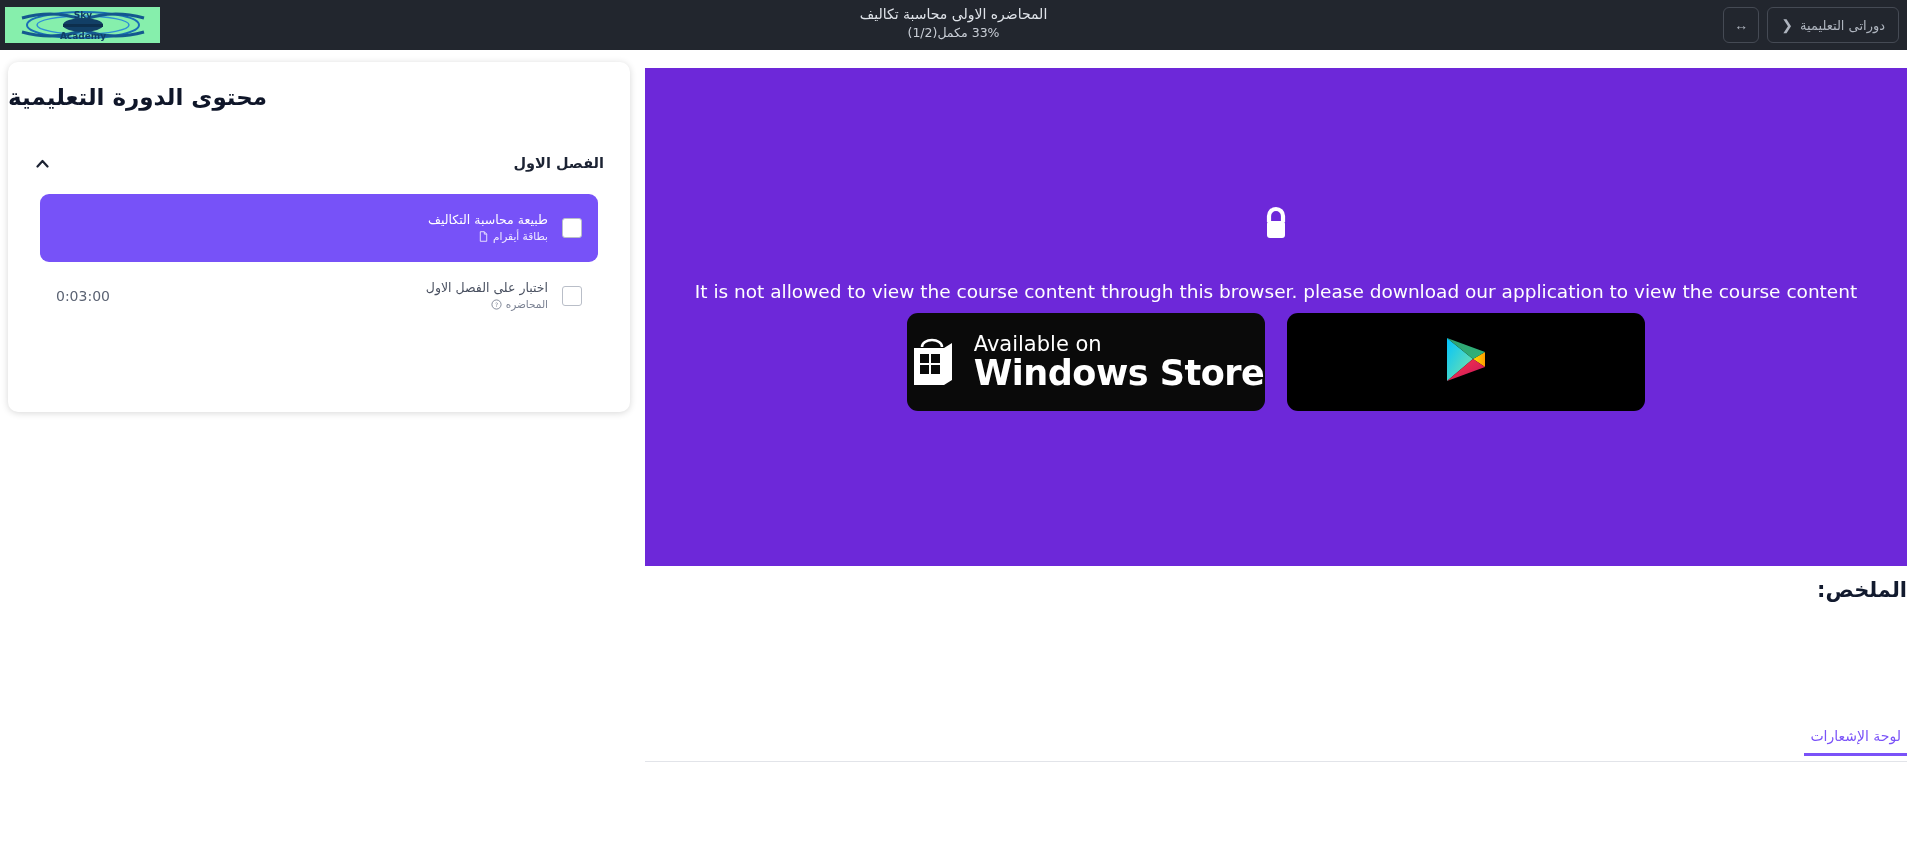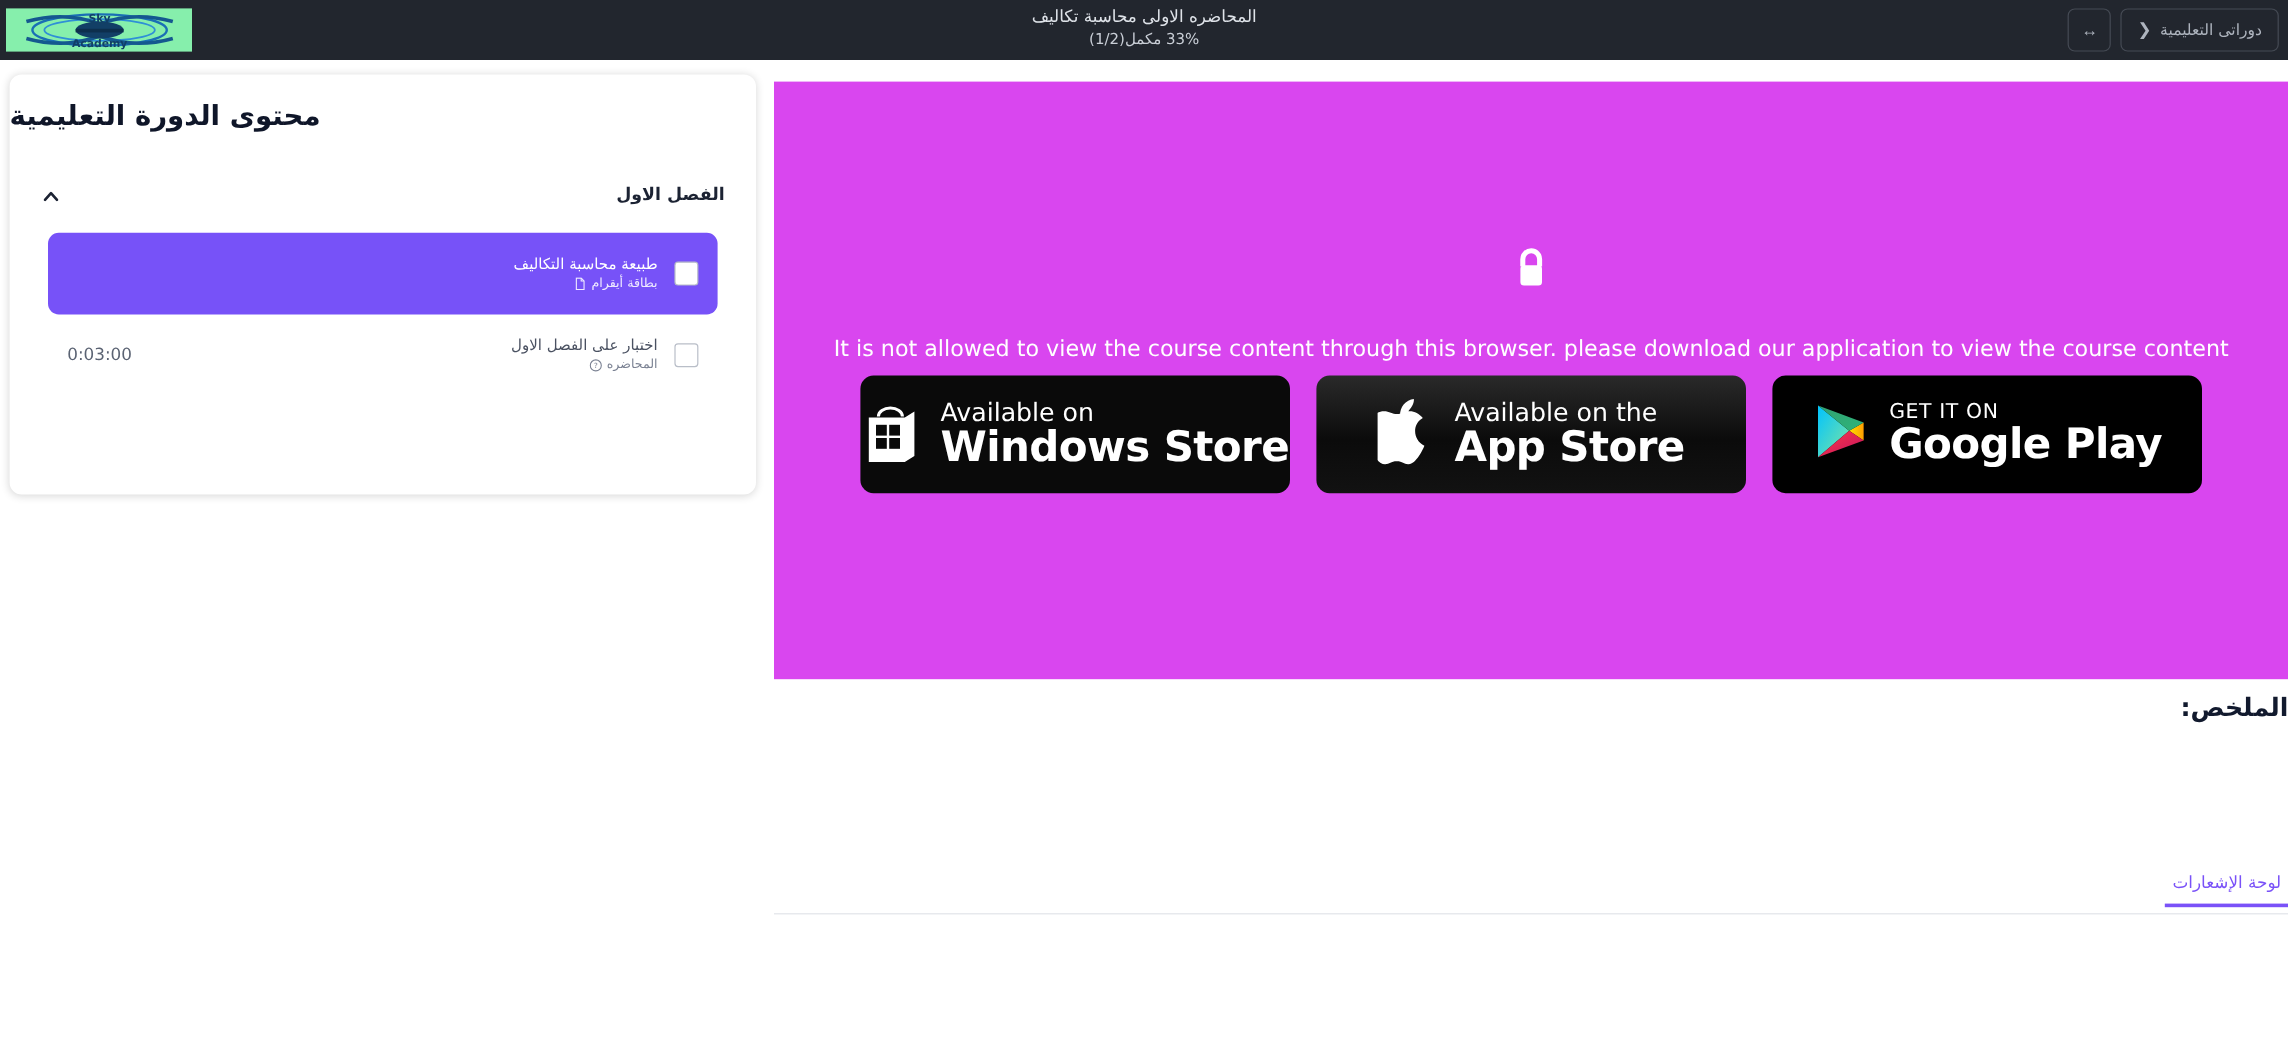--- a/index.html
+++ b/index.html
@@ -143,21 +143,21 @@
     font-size: 14px; color: #5b6373;
     direction: ltr;
   }
   .mini-icon { width: 11px; height: 11px; display:inline-block; }
 
   
   .main-panel {
     position: absolute;
     top: 68px; left: 645px;
     width: 1262px; height: 498px;
-    background: #d946ef;
+    background: #6d28d9;
     display: flex; flex-direction: column;
     align-items: center; justify-content: flex-start;
   }
   .lock-icon {
     margin-top: 135px;
     width: 34px; height: 42px;
     display:flex; align-items:center; justify-content:center;
   }
   .deny-text {
     margin-top: 36px;
@@ -328,34 +328,20 @@
             <rect x="23" y="31" width="9" height="9" fill="#0a0a0a"></rect>
           </svg>
         </span>
         <span class="badge-txt">
           <span class="badge-small">Available on</span>
           <span class="badge-big">Windows Store</span>
         </span>
       </span>
     </div>
 
-    <div class="badge badge-ios">
-      <span class="badge-inner">
-        <span>
-          <svg width="48" height="56" viewBox="0 0 48 56">
-            <path d="M26 10 c3-3 4.6-7 4.2-9.5 -3 .2-6.5 2.1-8.5 4.6 -1.8 2.3-3.3 5.9-2.9 9.3 3.3 .3 6.5-1.6 7.2-4.4z" fill="#ffffff"></path>
-            <path d="M39 39.5 c-1.3 3-1.9 4.3-3.6 7 -2.4 3.7-5.7 8.3-9.8 8.3 -3.7 .1-4.6-2.4-9.6-2.4 -5 0-6 2.4-9.7 2.5 -4.1 .1-7.3-4.1-9.6-7.8 -6.6-10.4-7.3-22.6-3.2-29.1 2.9-4.6 7.5-7.3 11.8-7.3 4.4 0 7.2 2.4 10.8 2.4 3.6 0 5.7-2.4 10.8-2.4 3.8 0 7.9 2.1 10.8 5.7 -9.5 5.2-8 18.8 1.3 23.1z" fill="#ffffff"></path>
-          </svg>
-        </span>
-        <span class="badge-txt">
-          <span class="badge-small">Available on the</span>
-          <span class="badge-big">App Store</span>
-        </span>
-      </span>
-    </div>
 
     <div class="badge badge-play">
       <span class="badge-inner">
         <span>
           <svg width="48" height="52" viewBox="0 0 48 52">
             <defs>
               <linearGradient id="gpA" x1="0" y1="0" x2="1" y2="1">
                 <stop offset="0" stop-color="#00c3ff"></stop>
                   <stop offset="1" stop-color="#7fe6a0"></stop>
               </linearGradient>
@@ -371,24 +357,20 @@
                 <stop offset="0" stop-color="#32a071"></stop>
                   <stop offset="1" stop-color="#2db47a"></stop>
               </linearGradient>
             </defs>
             <path d="M5 4 L31 25 L5 47 Z" fill="url(#gpA)"></path>
             <path d="M31 25 L43 18 L43 33 Z" fill="url(#gpB)"></path>
             <path d="M5 47 L31 25 L43 33 Z" fill="url(#gpC)"></path>
             <path d="M5 4 L31 25 L43 18 Z" fill="url(#gpD)"></path>
           </svg>
         </span>
-        <span class="badge-txt">
-          <span class="badge-small-caps">GET IT ON</span>
-          <span class="badge-big">Google Play</span>
-        </span>
       </span>
     </div>
 
   </div>
 </div>
 
 <div class="summary">
   <div class="summary-title">الملخص:</div>
   <div></div>
 </div>

